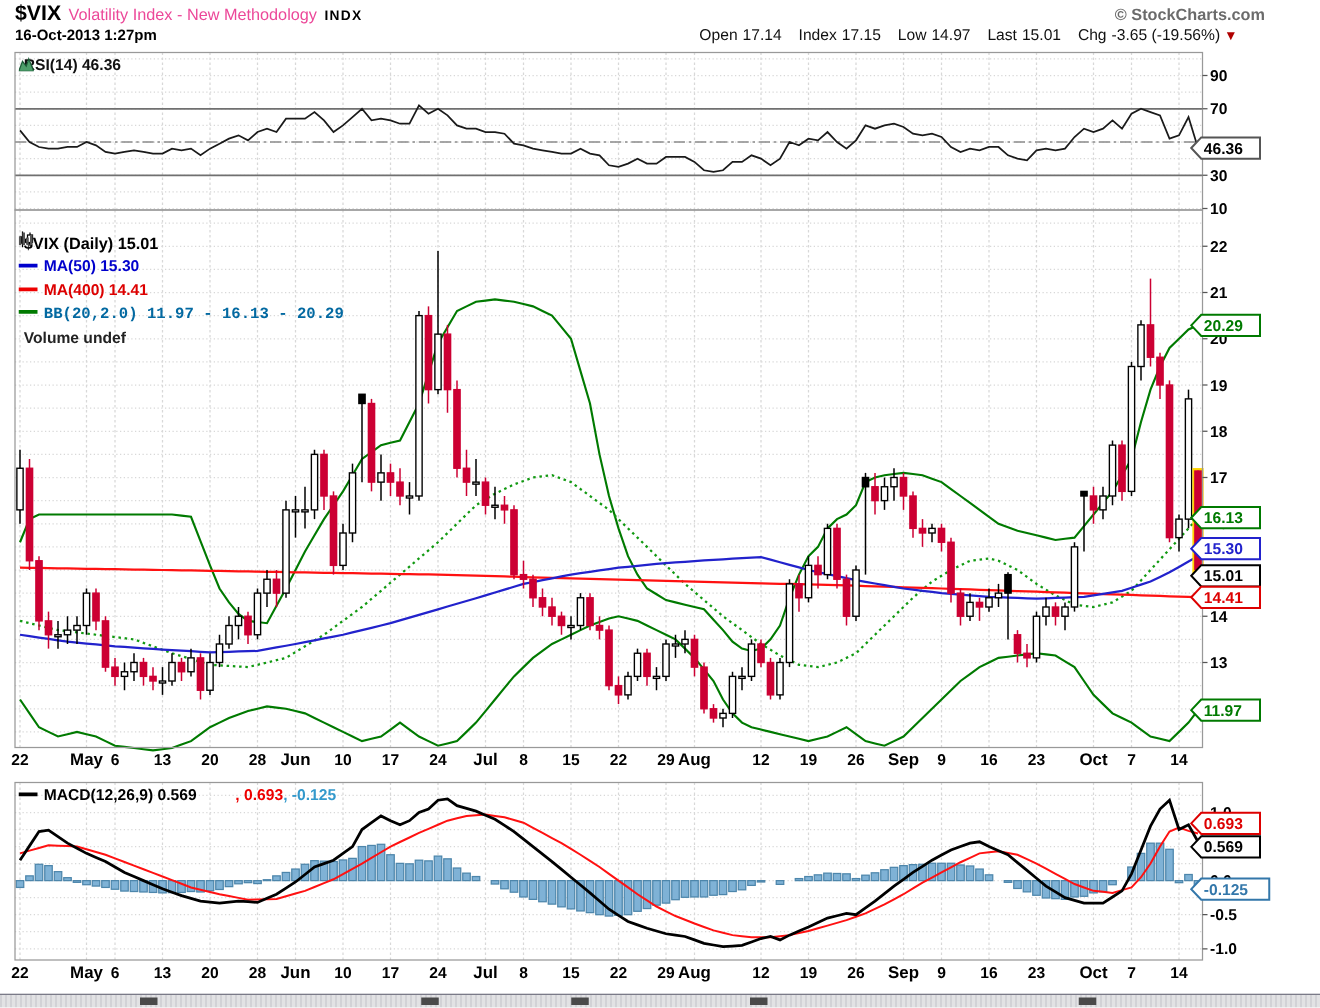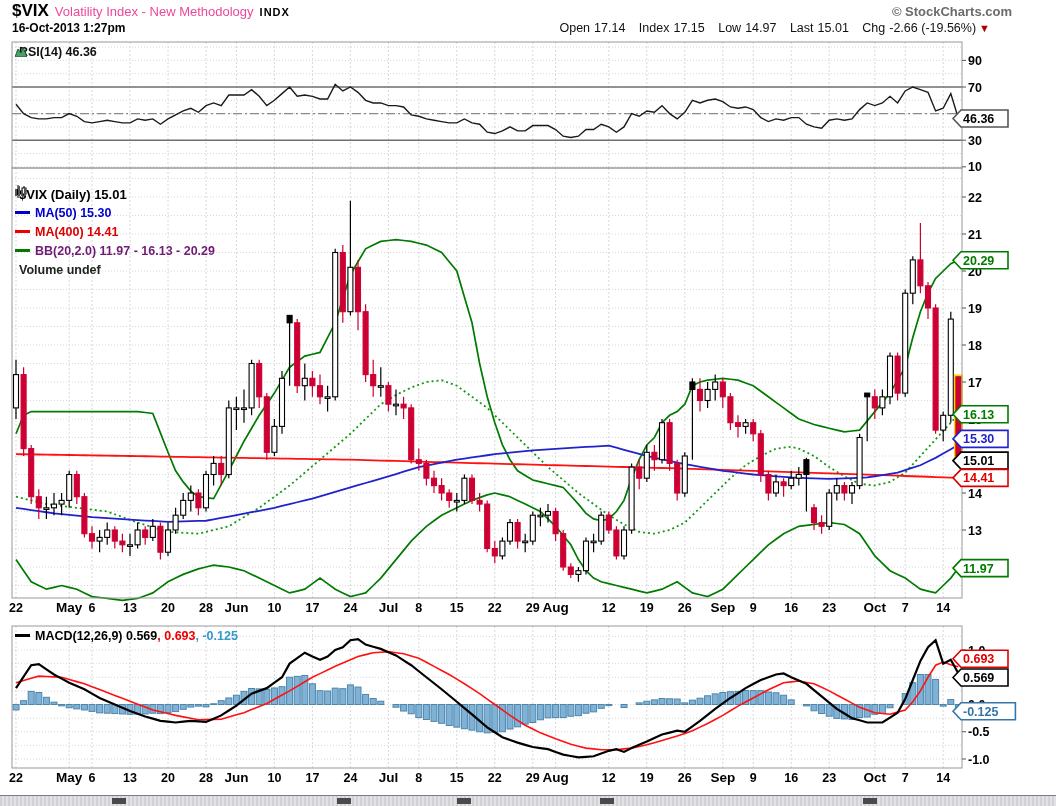--- a/index.html
+++ b/index.html
@@ -19,24 +19,24 @@
   .tri{color:#b00000;font-size:11px;margin-left:3px;}
   .legend{position:absolute;white-space:nowrap;font-weight:bold;}
   .rsi-legend{left:15px;top:45px;font-size:12.5px;color:#111;}
   .main-legend{left:15px;top:185px;font-size:12.5px;line-height:19px;}
   .macd-legend{left:15px;top:629px;font-size:12.5px;color:#000;}
   .lg-row{height:19px;}
   .ic{display:inline-block;vertical-align:-2px;margin-right:4px;}
   .dash{display:inline-block;width:15px;height:3px;vertical-align:3px;margin-right:5px;}
   .c-ma50{color:#0000cc;}  .d-ma50{background:#0000cc;}
   .c-ma200{color:#dd0000;} .d-ma200{background:#ee0000;}
-  .c-bb{color:#701a75;}    .d-bb{background:#007a00;}
+  .c-bb{color:#0369a1;font-family:Liberation Mono, monospace;}    .d-bb{background:#007a00;}
   .c-vol{color:#222;}
   .c-sym{color:#000;font-size:13px;}
-  .macd-red{color:#ee0000;}
+  .macd-red{color:#ee0000;padding-left:31px;}
   .macd-blue{color:#3399cc;}
   .d-macd{background:#000;}
   .bottom-strip{position:absolute;left:0px;top:795px;width:1056px;height:11px;
      background:#d9d9d9;border-top:1px solid #7a7a88;
      background-image:repeating-linear-gradient(90deg,#d2d2d6 0 2px,#e2e2e4 2px 4px);}
   .strip-mark{position:absolute;top:2px;width:14px;height:6px;background:#4a4a4a;}
 </style>
 </head>
 <body>
 
@@ -45,21 +45,21 @@
   <div class="hdr1">
     <span class="sym">$VIX</span><span class="secname">Volatility Index - New Methodology</span><span class="exch">INDX</span>
   </div>
   <div class="copyright">© StockCharts.com</div>
   <div class="ts">16-Oct-2013 1:27pm</div>
   <div class="quote">
     <b style="margin-left:0">Open</b><span class="v">17.14</span>
     <b>Index</b><span class="v">17.15</span>
     <b>Low</b><span class="v">14.97</span>
     <b>Last</b><span class="v">15.01</span>
-    <b>Chg</b><span class="v">-2.66 (-19.56%)</span><span class="tri">▼</span>
+    <b>Chg</b><span class="v">-3.65 (-19.56%)</span><span class="tri">▼</span>
   </div>
 
   <svg id="chart" width="1056" height="806">
       <g>
         <line x1="16" y1="42" x2="16" y2="168" stroke="#d8d8d8" stroke-width="1" stroke-dasharray="2,2"></line>
         <line x1="69.19999999999999" y1="42" x2="69.19999999999999" y2="168" stroke="#d8d8d8" stroke-width="1" stroke-dasharray="2,2"></line>
         <line x1="92" y1="42" x2="92" y2="168" stroke="#d8d8d8" stroke-width="1" stroke-dasharray="2,2"></line>
         <line x1="130" y1="42" x2="130" y2="168" stroke="#d8d8d8" stroke-width="1" stroke-dasharray="2,2"></line>
         <line x1="168" y1="42" x2="168" y2="168" stroke="#d8d8d8" stroke-width="1" stroke-dasharray="2,2"></line>
         <line x1="206" y1="42" x2="206" y2="168" stroke="#d8d8d8" stroke-width="1" stroke-dasharray="2,2"></line>

